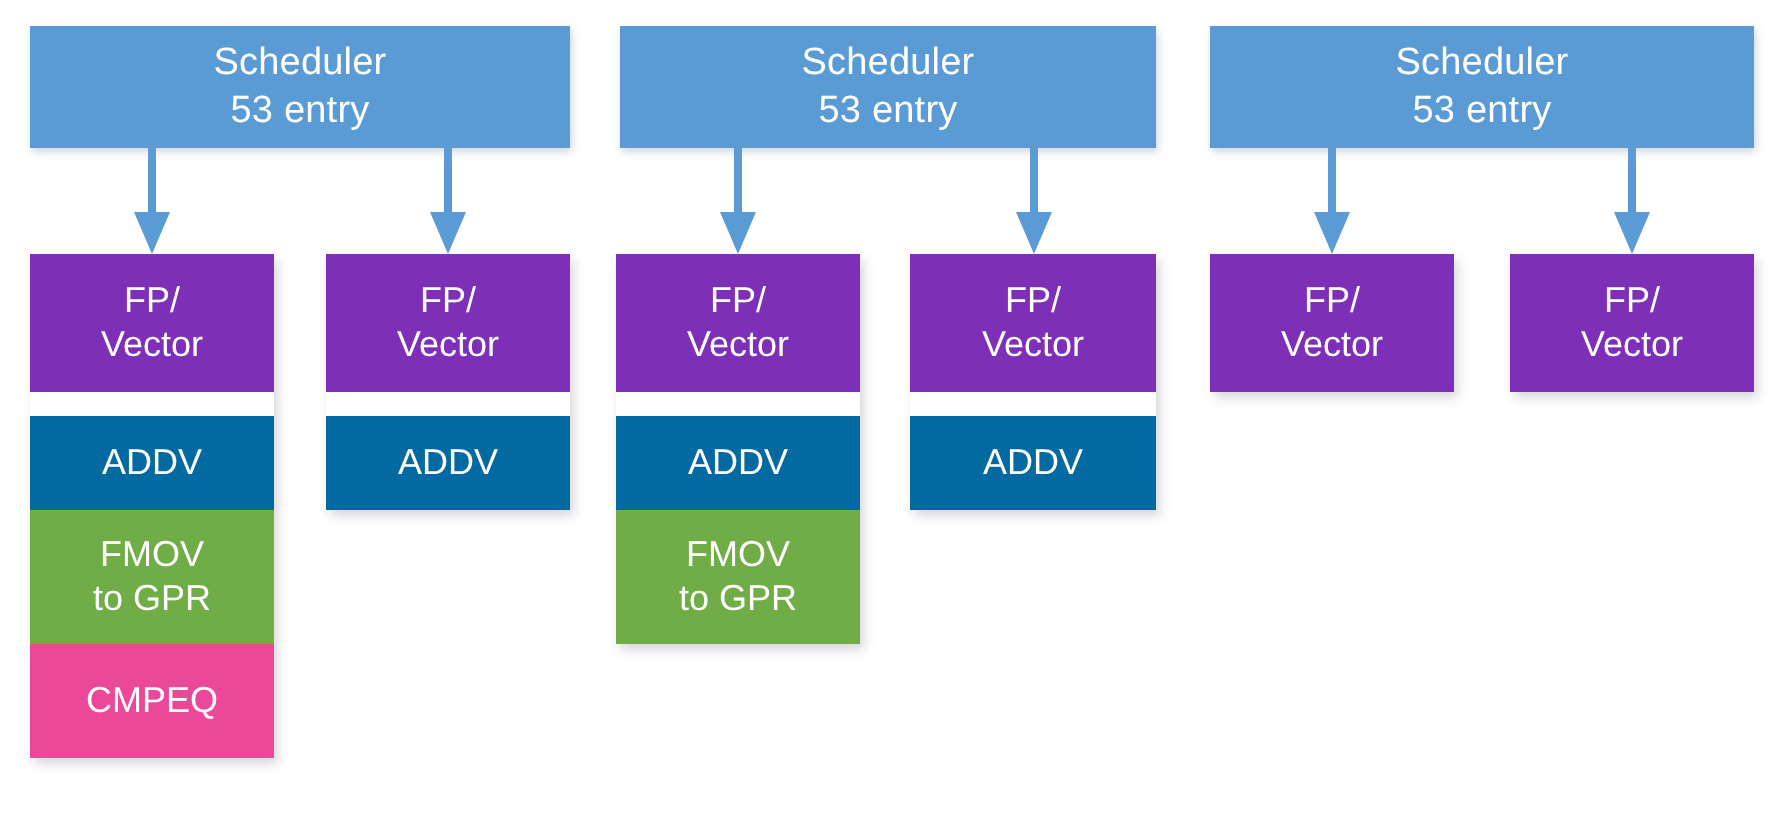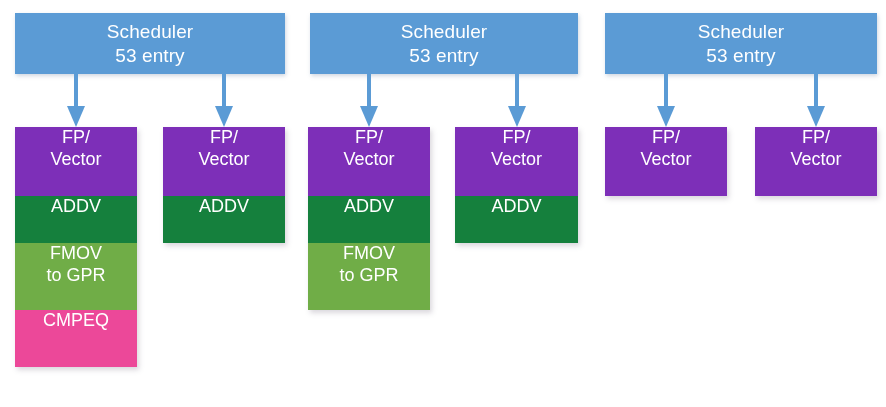--- a/index.html
+++ b/index.html
@@ -37,30 +37,31 @@
   .unit-col {
     position: absolute;
     display: flex;
     flex-direction: column;
     box-shadow: 2px 3px 5px rgba(140,130,150,0.32);
   }
   .blk {
     display: flex;
     flex-direction: column;
     align-items: center;
+    justify-content: center;
     color: #ffffff;
     font-size: 18px;
     line-height: 1.2;
     box-sizing: border-box;
     width: 100%;
     white-space: nowrap;
   }
   .blk .ln { display: block; }
   .blk.purple  { background: #7D2FB8; }
-  .blk.orange  { background: #15803d; }
+  .blk.orange  { background: #0369a1; margin-top: 12px; }
   .blk.green   { background: #70AD47; }
   .blk.yellow  { background: #ec4899; }
 
   .arrow {
     position: absolute;
     overflow: visible;
   }
 </style>
 </head>
 <body>

